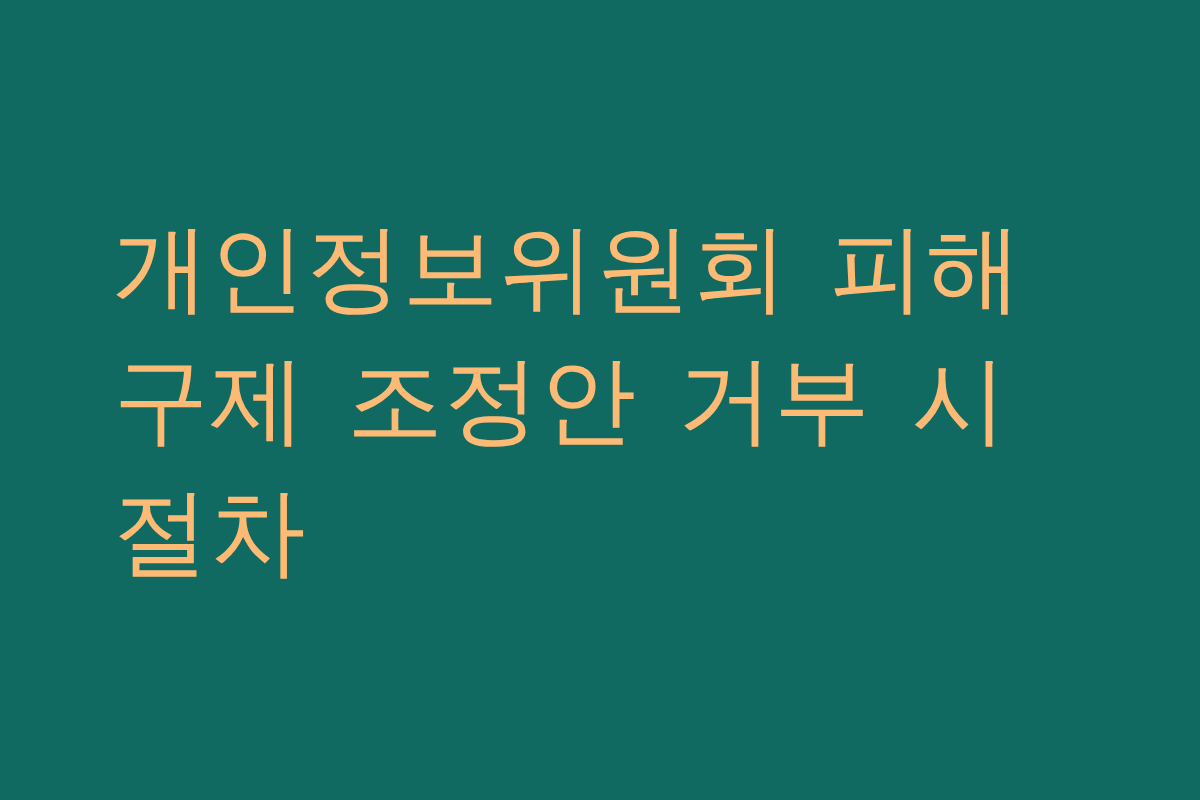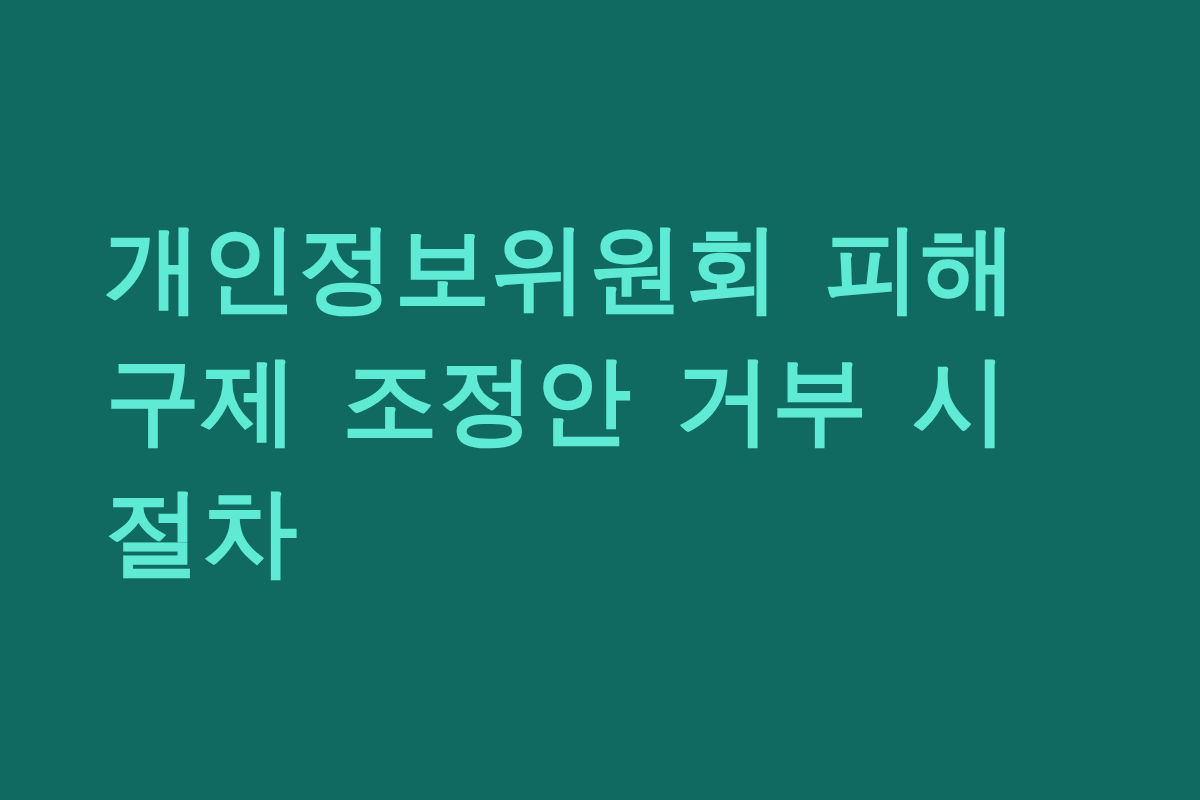--- a/index.html
+++ b/index.html
@@ -28,26 +28,26 @@
 
   .headline-block {
     width: 990px;
     margin: 0;
     padding: 0;
     text-align: left;
   }
 
   .headline {
     display: block;
-    margin: 0;
+    margin: 8px;
     padding: 0;
-    color: #5eead4;
+    color: #fdba74;
     font-family: "DejaVu Sans", "Liberation Sans", sans-serif;
     font-size: 96px;
-    font-weight: 700;
+    font-weight: 400;
     line-height: 132px;
     letter-spacing: 0.5px;
     word-spacing: 10px;
     white-space: normal;
     word-break: keep-all;
     overflow-wrap: break-word;
     text-rendering: optimizeLegibility;
     -webkit-font-smoothing: antialiased;
   }
 </style>

